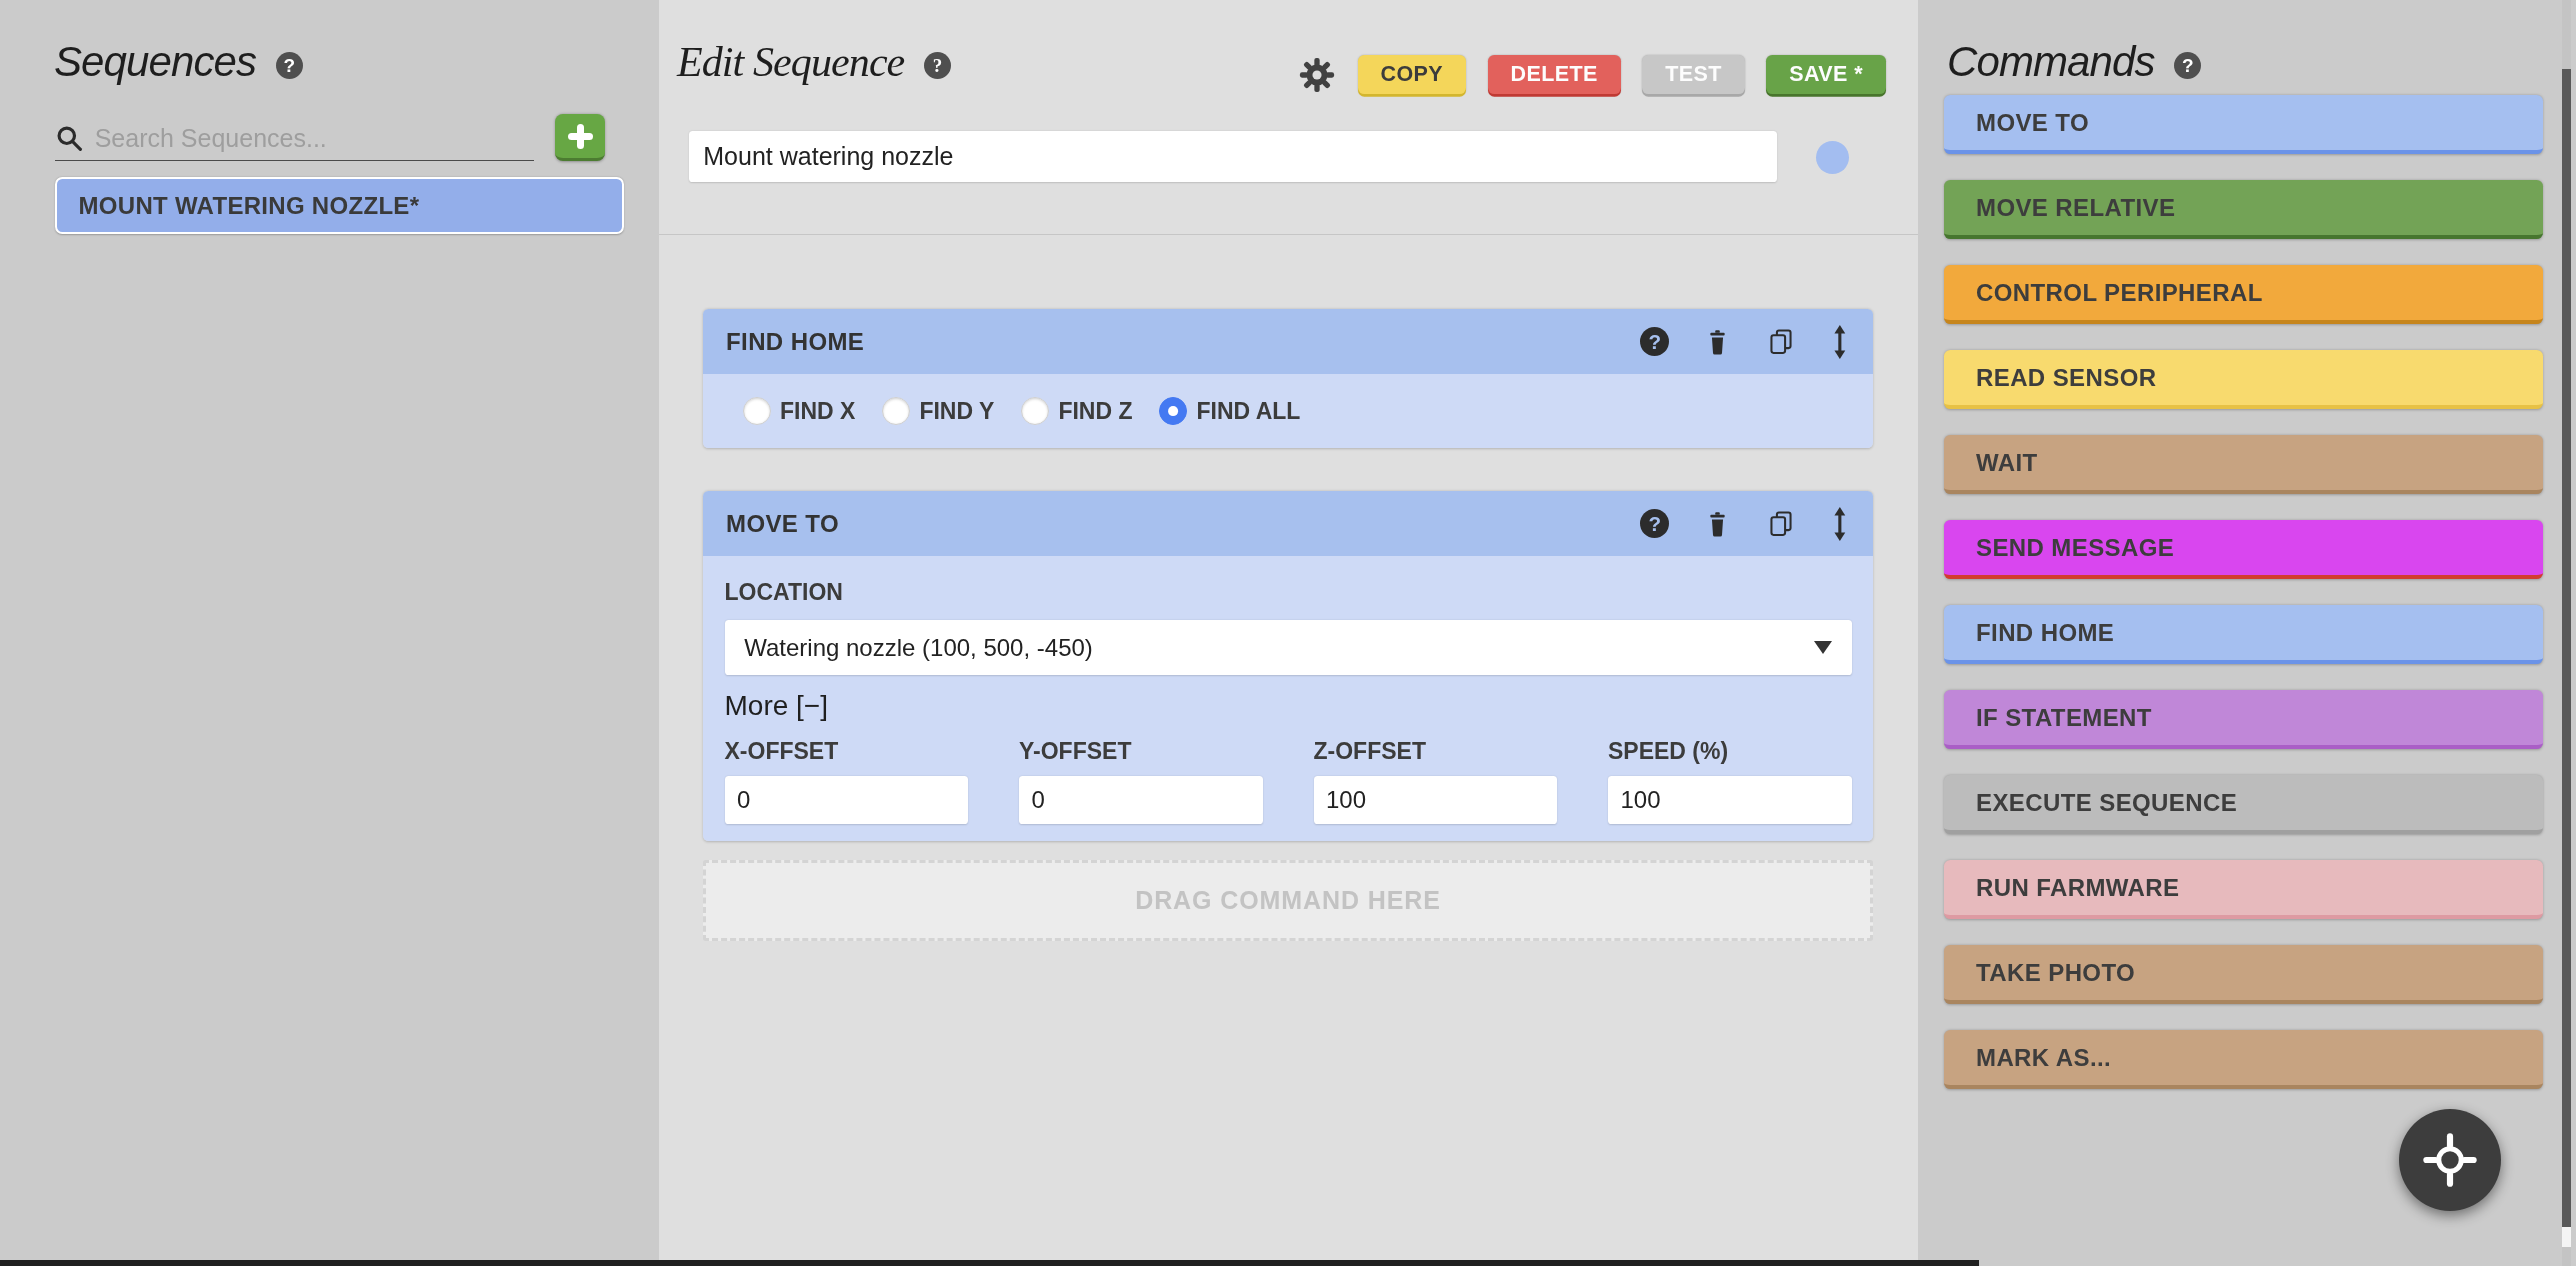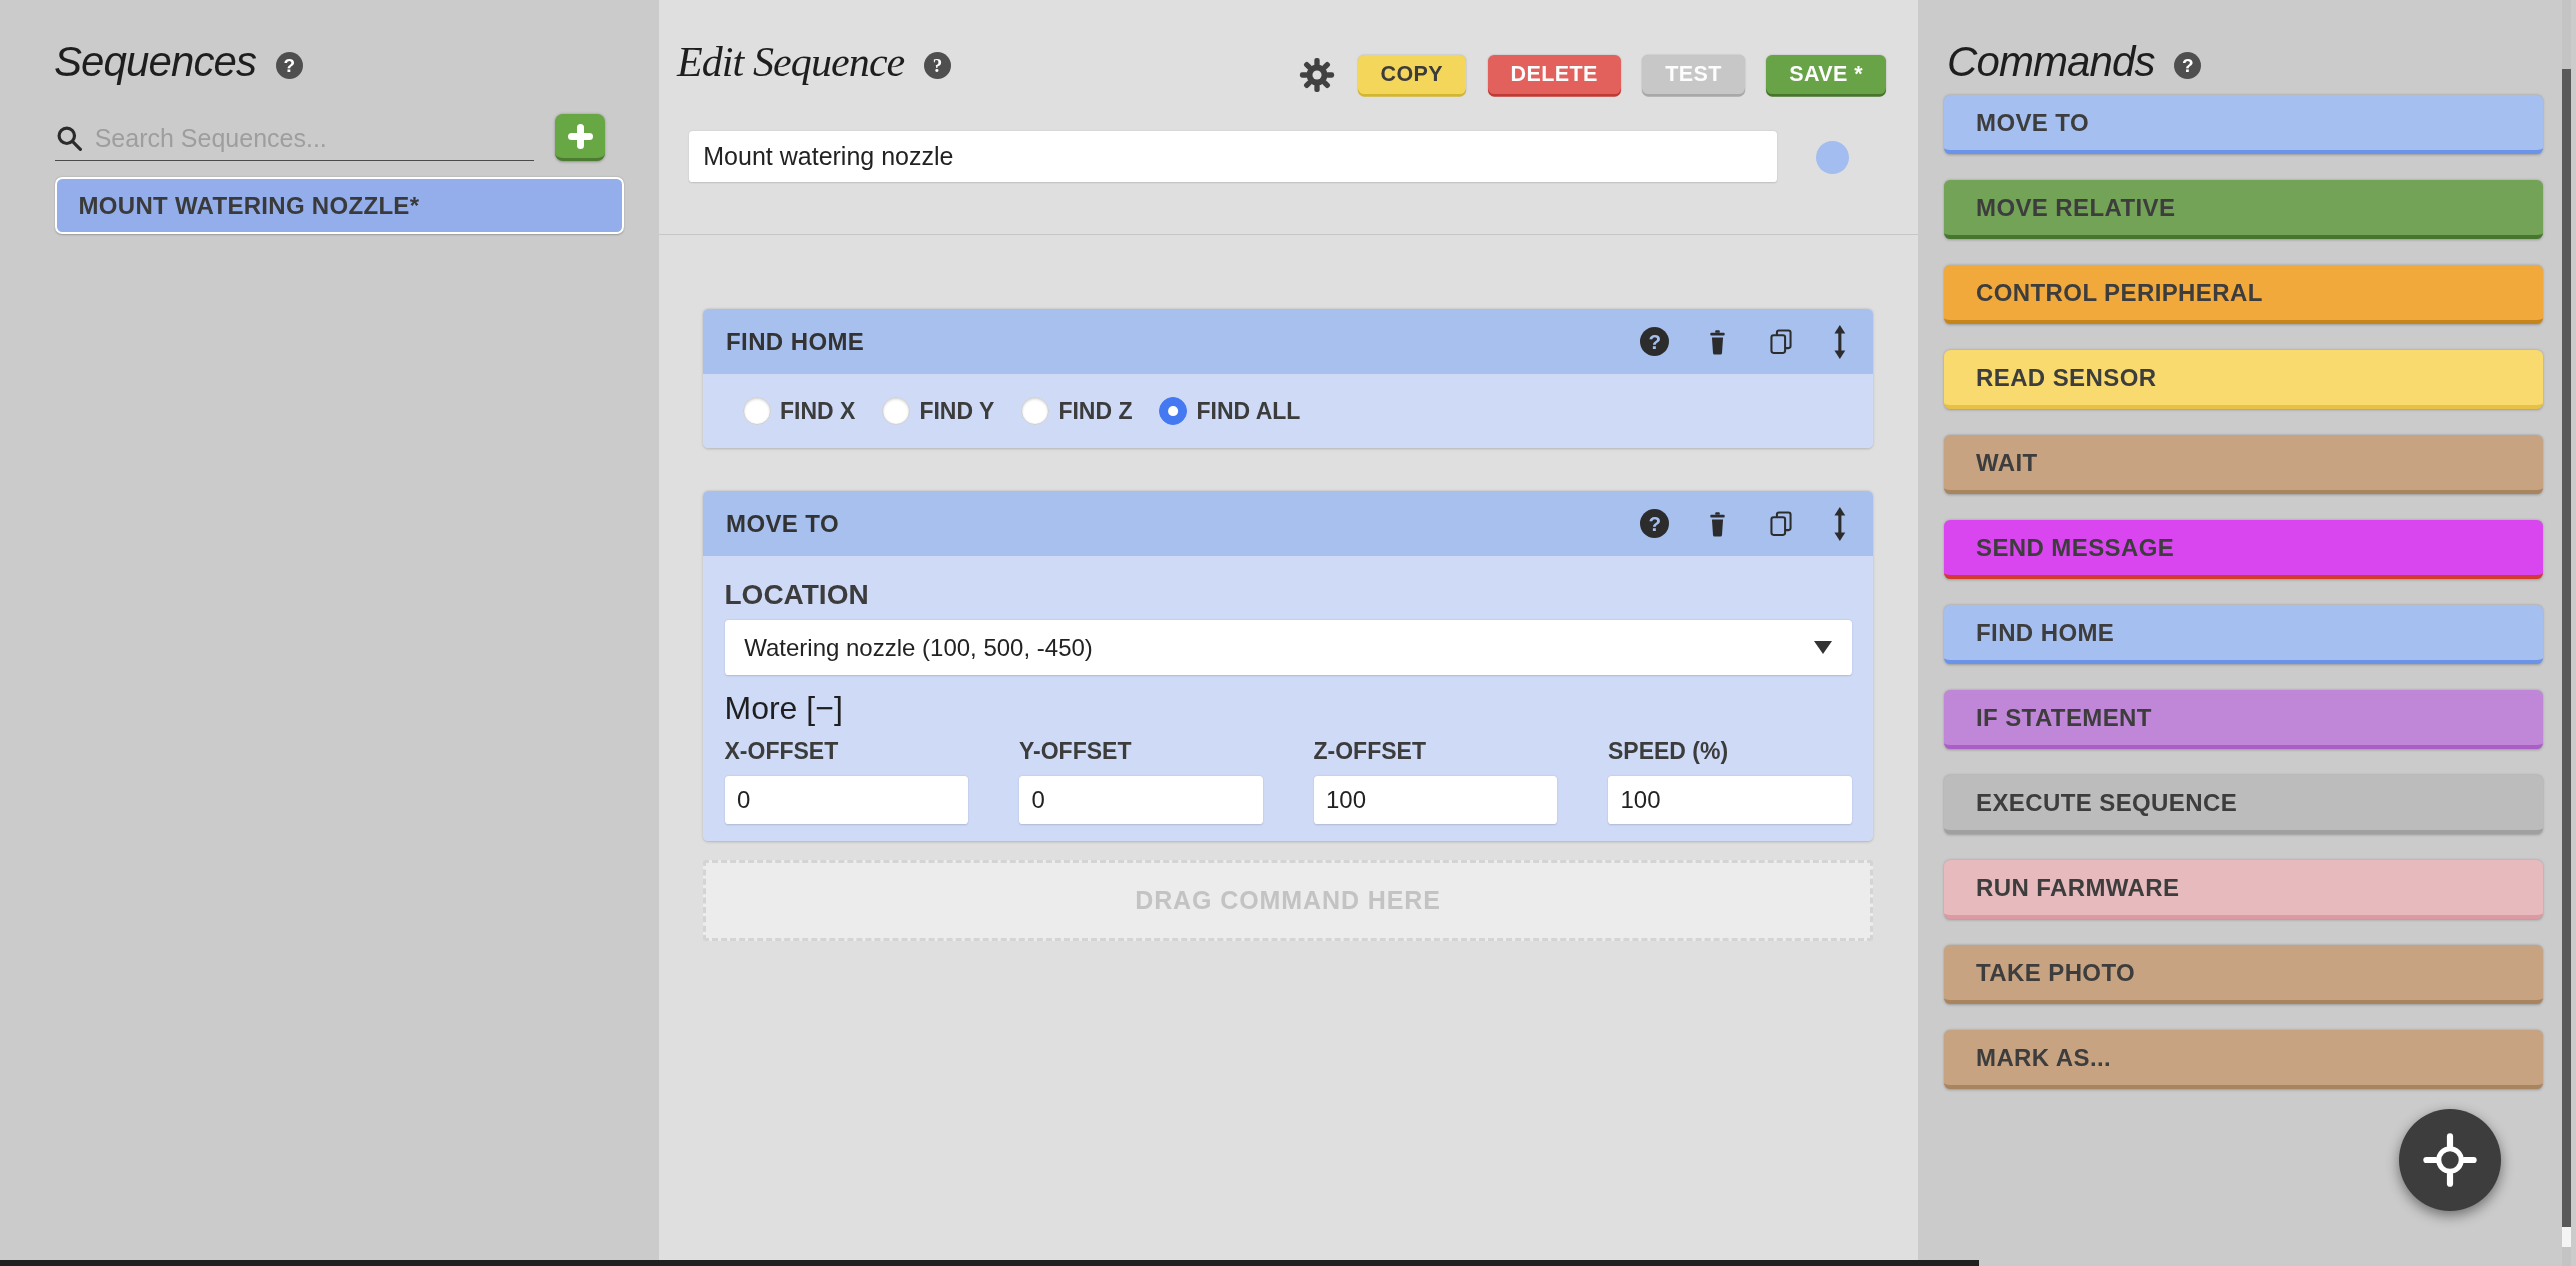--- a/index.html
+++ b/index.html
@@ -100,33 +100,33 @@
     position: relative; flex: none;
   }
   .radio-circle.sel { background: #4479f2; border-color: #4479f2; box-shadow: none; }
   .radio-circle.sel::after {
     content: ""; position: absolute; left: 50%; top: 50%; transform: translate(-50%,-50%);
     width: 9.8px; height: 9.8px; border-radius: 50%; background: #fff;
   }
   .radio-label { font-weight: 700; font-size: 23px; color: #3c3c3c; }
 
   #move-to-body { height: 285px; }
-  #location-label { position: absolute; left: 21.5px; top: 23px; font-weight: 700; font-size: 28px; color: #3c3c3c; }
+  #location-label { position: absolute; left: 21.5px; top: 23px; font-weight: 700; font-size: 23px; color: #3c3c3c; }
   #location-dropdown {
     position: absolute; left: 21.5px; right: 21.5px; top: 64px; height: 55px;
     background: #fff; border-radius: 3.6px; display: flex; align-items: center;
     padding: 0 19.7px; font-size: 24px; color: #222;
     box-shadow: 0 0.9px 1.8px rgba(0,0,0,.15); cursor: pointer;
   }
   .caret-down {
     margin-left: auto; width: 0; height: 0;
     border-left: 9.8px solid transparent; border-right: 9.8px solid transparent;
     border-top: 13.4px solid #333;
   }
-  #more-toggle { position: absolute; left: 21.5px; top: 134px; font-size: 32px; color: #1f1f1f; cursor: pointer; }
+  #more-toggle { position: absolute; left: 21.5px; top: 134px; font-size: 28px; color: #1f1f1f; cursor: pointer; }
   #fields-row { position: absolute; left: 21.5px; right: 21.5px; top: 182px; display: flex; gap: 51px; }
   .field { width: 244px; }
   .flabel { font-weight: 700; font-size: 23px; color: #3c3c3c; margin-bottom: 10.7px; white-space: nowrap; }
   .field input {
     width: 100%; height: 48px; border: none; border-radius: 3.6px; outline: none;
     padding: 0 12.5px; font-size: 24px; color: #222; background: #fff;
     box-shadow: 0 0.9px 1.8px rgba(0,0,0,.15);
     font-family: "Liberation Sans", sans-serif;
   }
   #drop-area {

